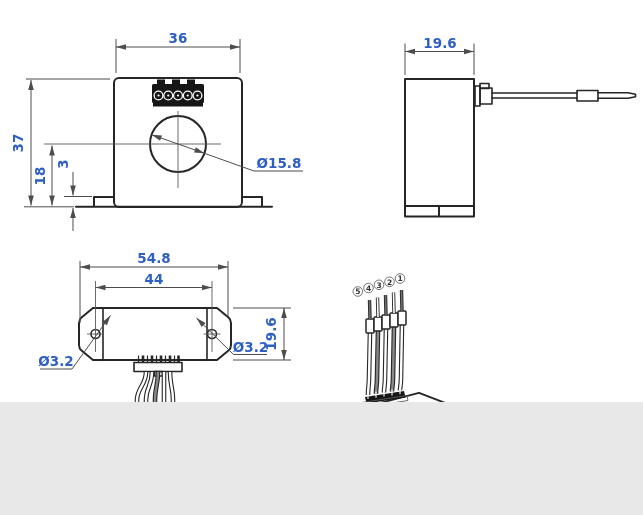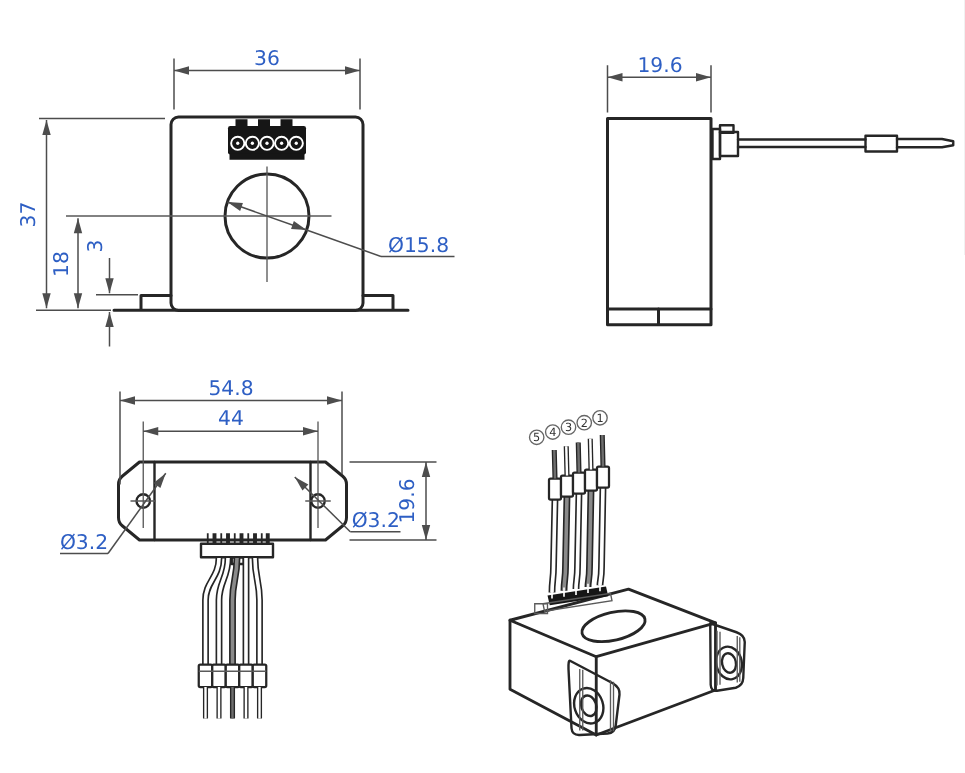--- a/index.html
+++ b/index.html
@@ -4,22 +4,22 @@
 <style>
   :root{
     --bg:#ffffff;
     --line:#262626;
     --dim:#4d4d4d;
     --blue:#2e5fc4;
     --ink:#161616;
   }
   html,body{margin:0;padding:0;background:#e8e8e8;}
   .canvas{
-    position:relative;width:643px;height:515px;background:var(--bg);
-    font-family:"DejaVu Sans",sans-serif;overflow:hidden;
+    position:relative;width:643px;height:402px;background:var(--bg);
+    font-family:"DejaVu Sans",sans-serif;overflow:hidden;font-weight:bold;
   }
   svg{position:absolute;left:0;top:0;}
   .o2{stroke:var(--line);stroke-width:2;fill:none;stroke-linejoin:round;stroke-linecap:round;}
   .o16{stroke:var(--line);stroke-width:1.6;fill:none;stroke-linejoin:round;stroke-linecap:round;}
   .o19{stroke:var(--line);stroke-width:1.9;fill:none;stroke-linejoin:round;stroke-linecap:round;}
   .thin{stroke:#5a5a5a;stroke-width:0.9;fill:none;}
   .dim{stroke:var(--dim);stroke-width:1;fill:none;}
   .blk{fill:var(--ink);stroke:none;}
   text.dt{fill:var(--blue);font-size:13.5px;font-family:"DejaVu Sans",sans-serif;}
   text.pin{fill:#333;font-size:7.5px;font-family:"DejaVu Sans",sans-serif;}

